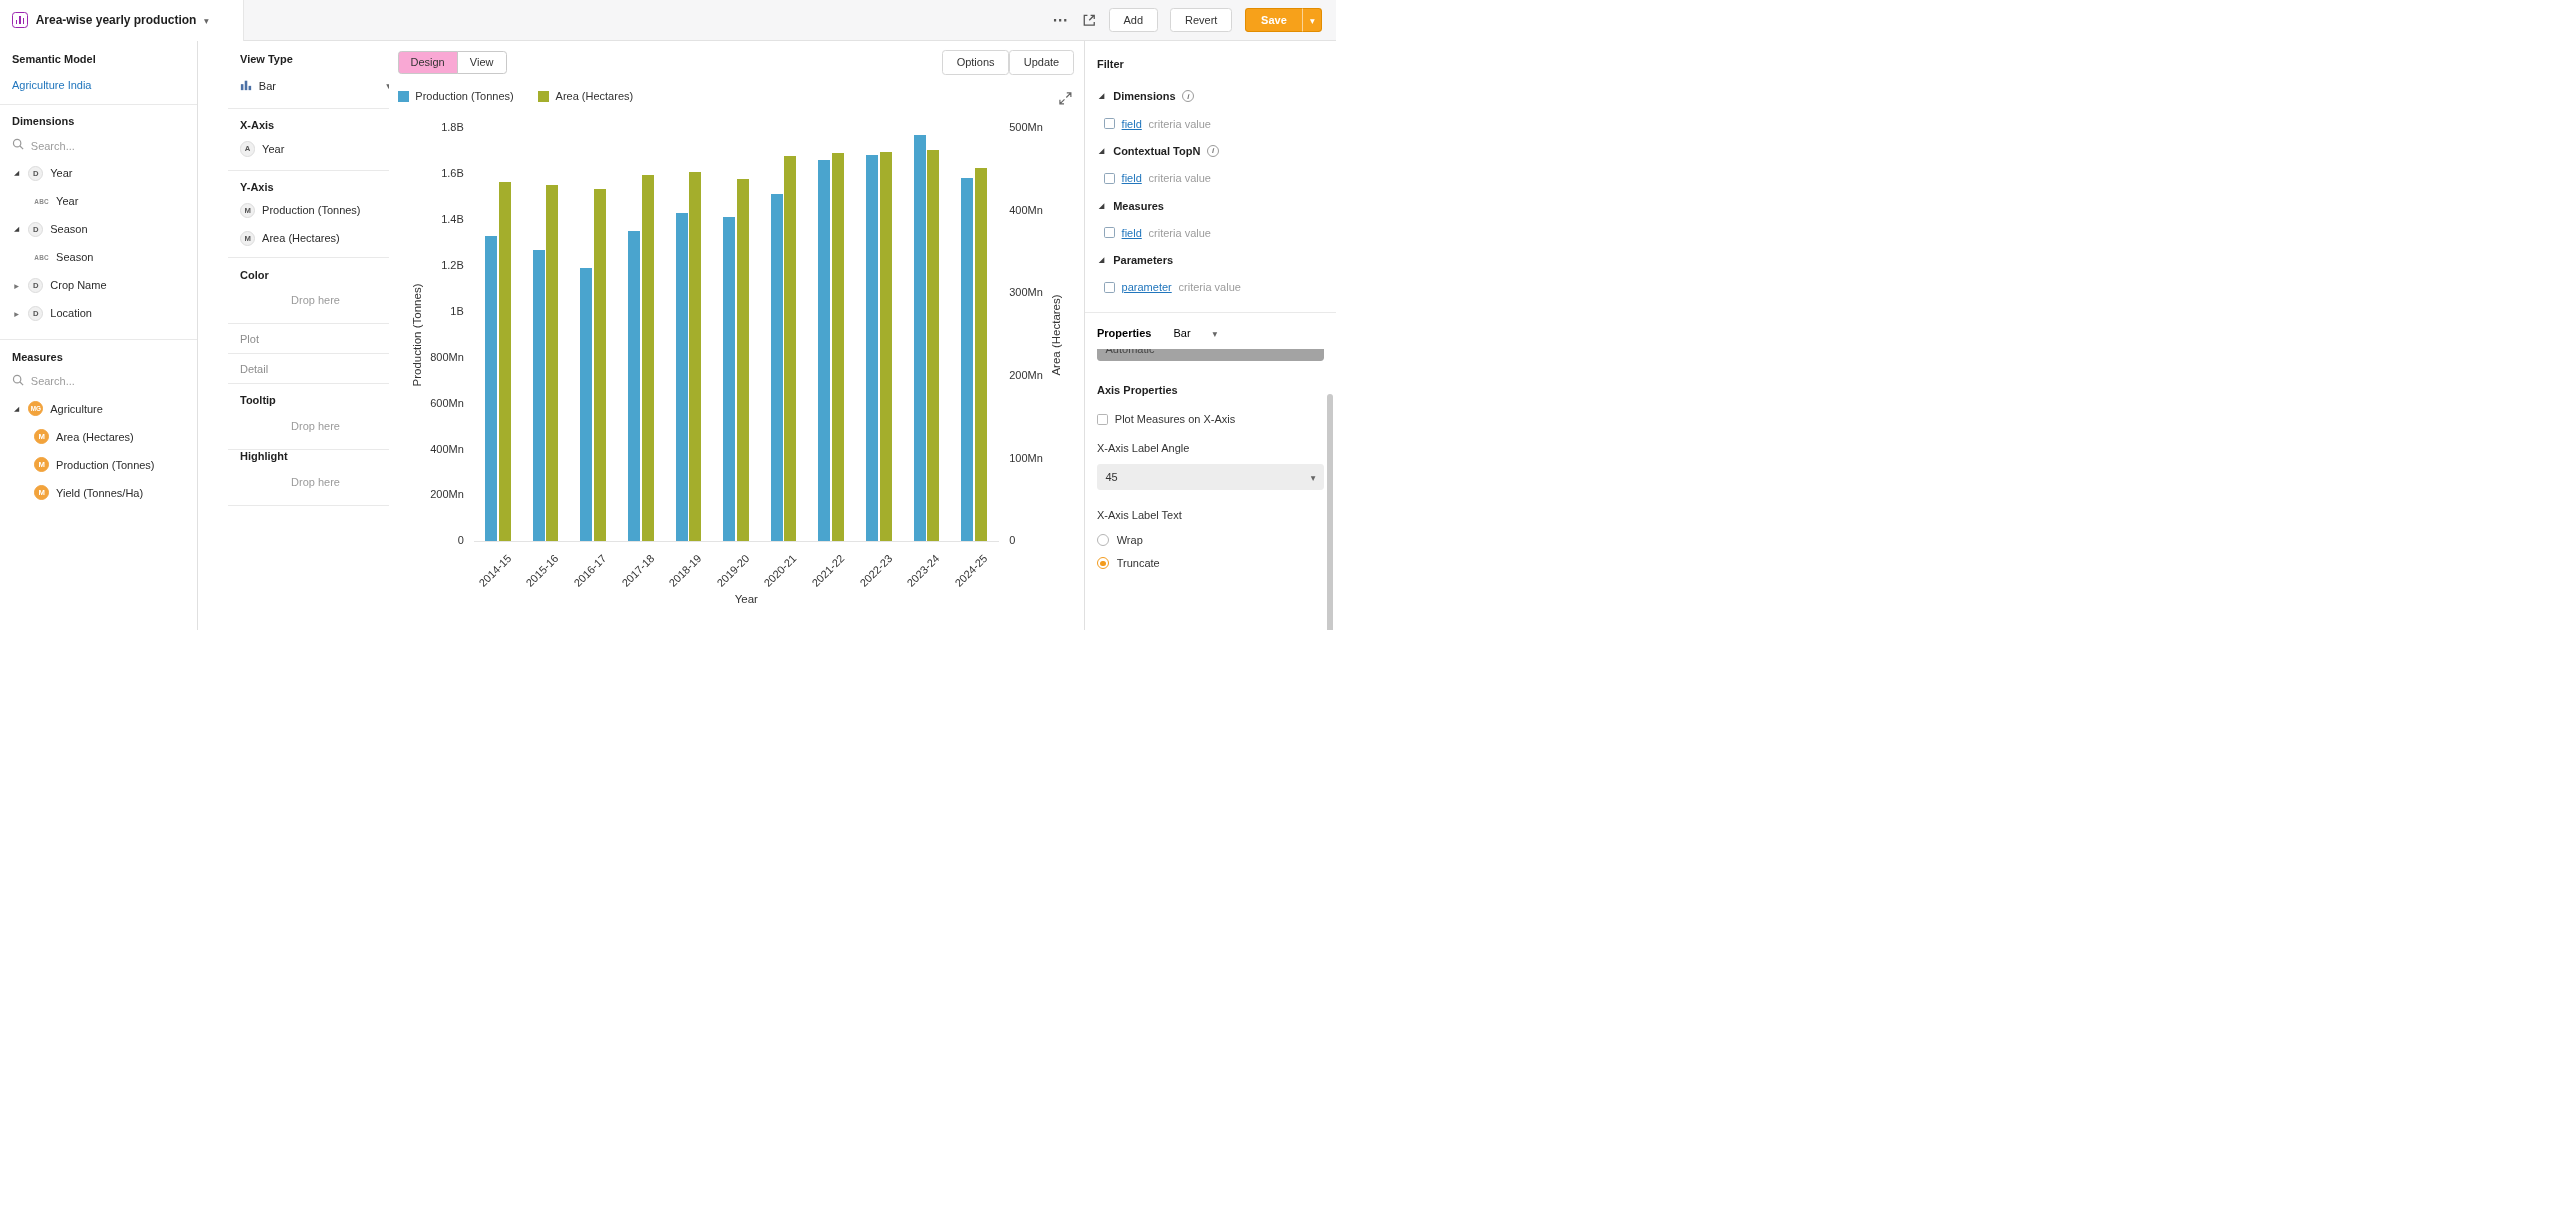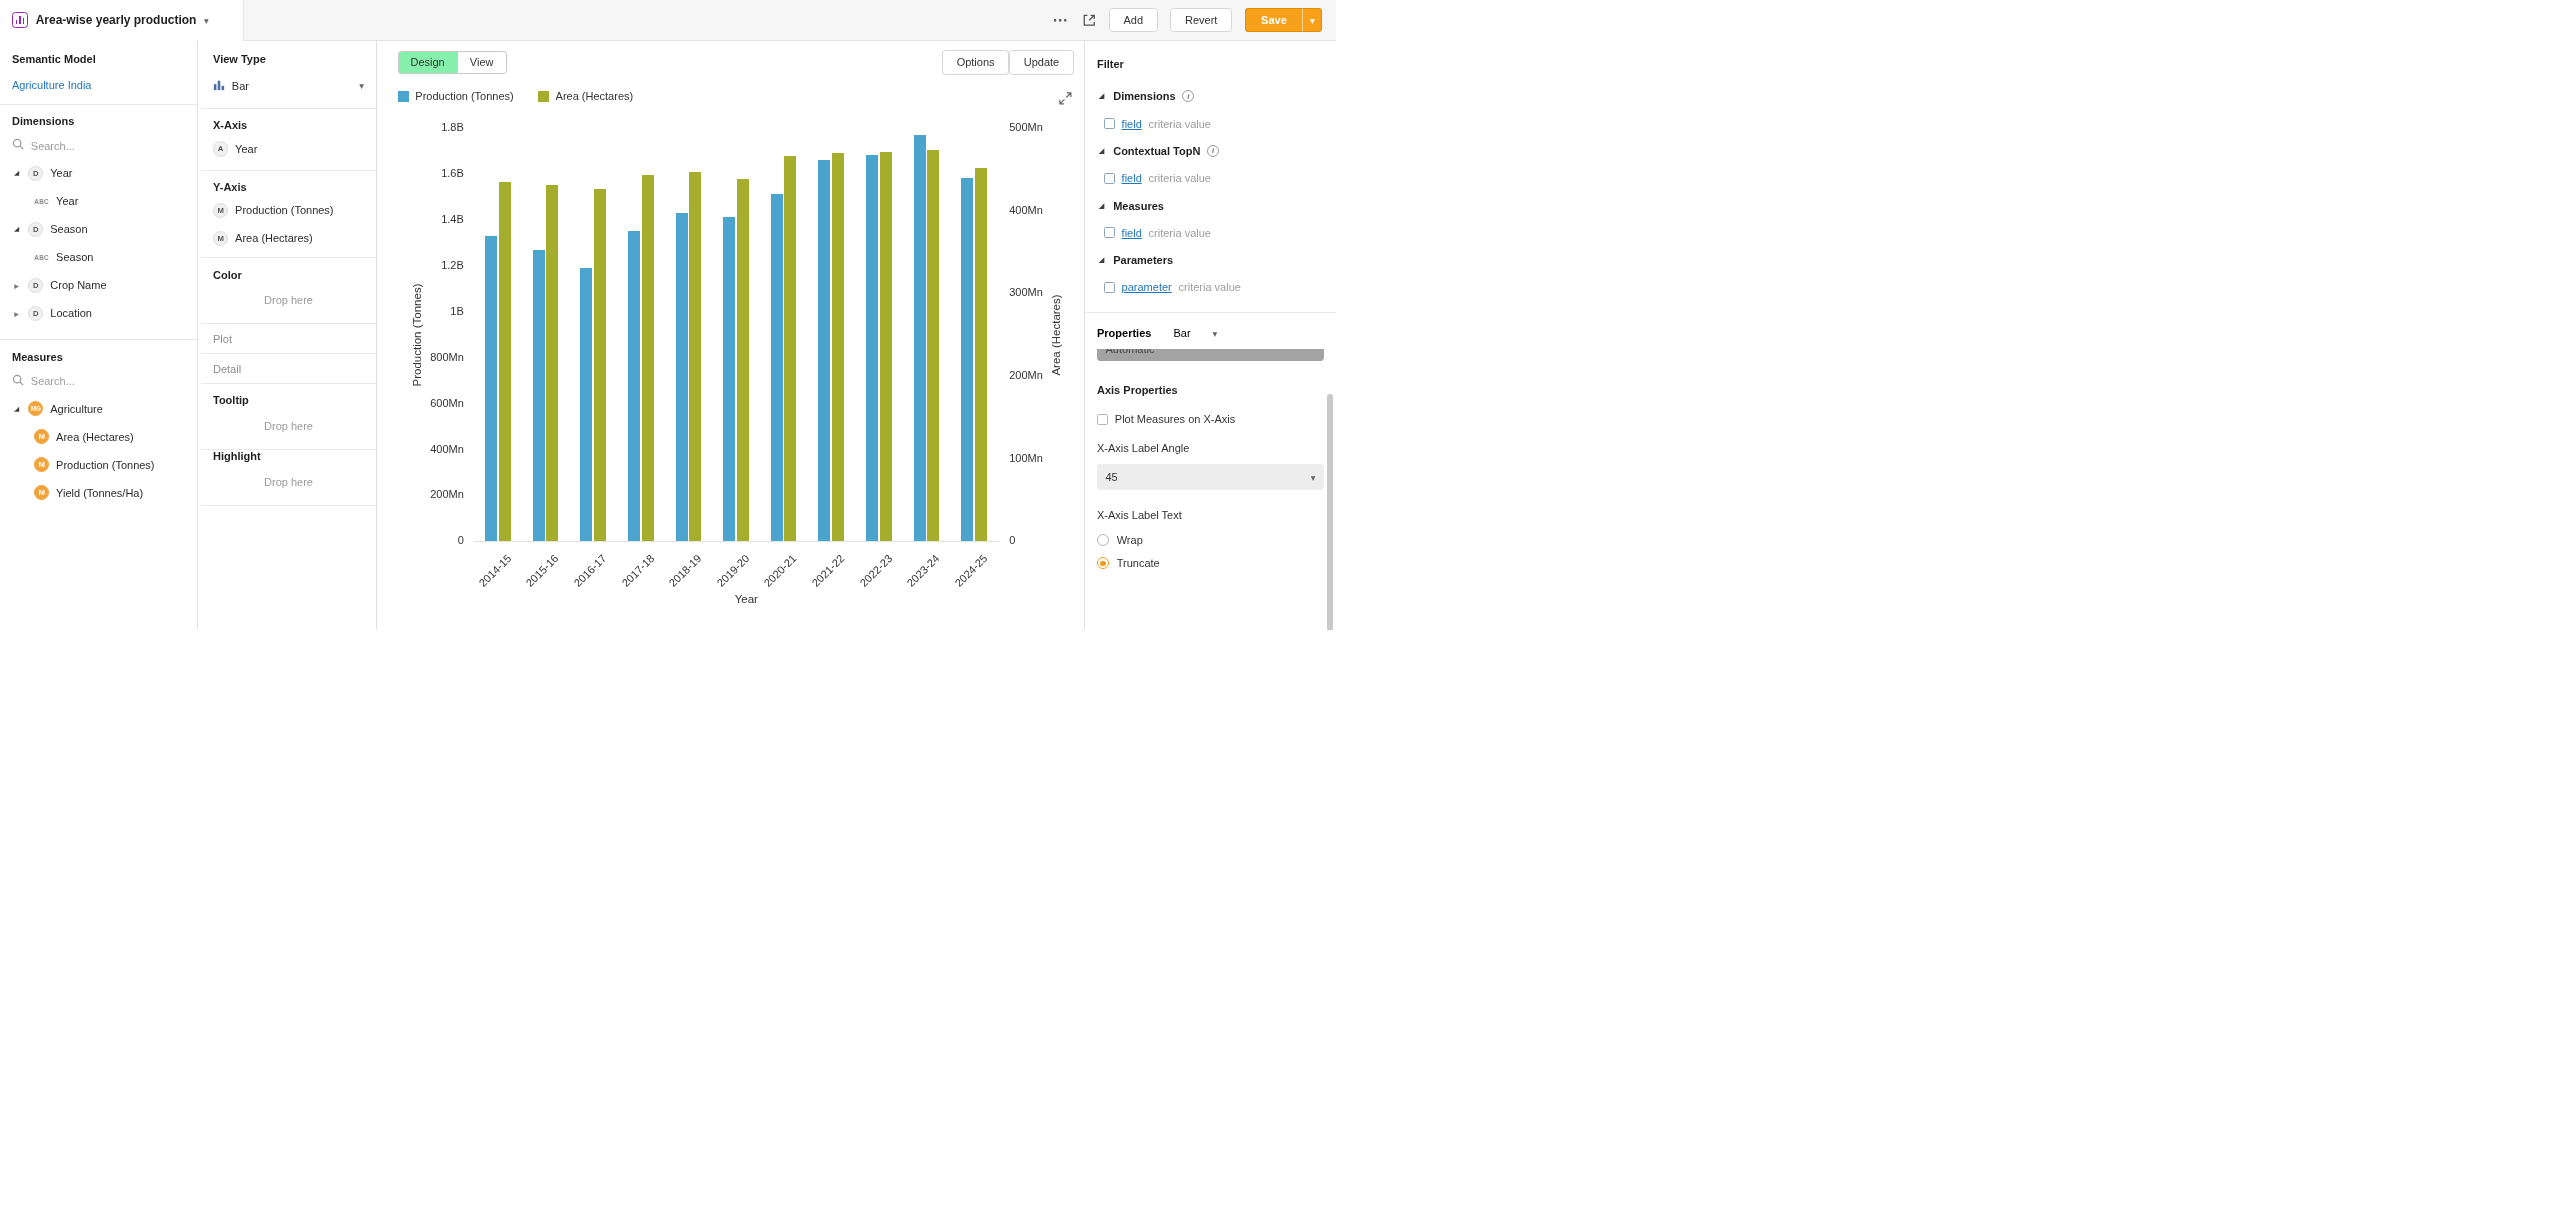--- a/index.html
+++ b/index.html
@@ -15,21 +15,21 @@
   .caret { color:#666; font-size:9.4px; cursor:pointer; }
   .topbar-actions { margin-left:auto; display:flex; align-items:center; gap:12.8px; padding-right:13.6px; }
   .icon-btn { color:#555; font-size:15.3px; line-height:1; cursor:pointer; display:flex; align-items:center; }
   .btn { background:#fff; border:0.9px solid #d6d6d6; border-radius:3.4px; padding:5.1px 13.6px; font-size:11px; color:#333; font-family:inherit; cursor:pointer; white-space:nowrap; }
   .save-split { display:flex; }
   .save-btn { background:#F7A11A; border:0.9px solid #E28C00; border-right:none; color:#fff; font-weight:bold; border-radius:3.4px 0 0 3.4px; padding:5.1px 15.3px; font-size:11px; font-family:inherit; cursor:pointer; }
   .save-caret { background:#F7A11A; border:0.9px solid #E28C00; border-left:0.9px solid rgba(255,255,255,.55); color:#fff; border-radius:0 3.4px 3.4px 0; padding:5.1px 6.8px; font-size:9.4px; cursor:pointer; }
 
   
   .left-panel { position:absolute; top:41px; left:0; bottom:0; width:198px; background:#fff; border-right:0.9px solid #e0e0e0; overflow:hidden; }
-  .shelf-panel { position:absolute; top:41px; left:201px; bottom:0; width:176px; background:#fff; border-right:0.9px solid #e0e0e0; overflow:hidden; }
+  .shelf-panel { position:absolute; top:41px; left:228px; bottom:0; width:176px; background:#fff; border-right:0.9px solid #e0e0e0; overflow:hidden; }
   .canvas { position:absolute; top:41px; left:389px; right:252px; bottom:0; background:#fff; }
   .right-panel { position:absolute; top:41px; right:0; bottom:0; width:252px; background:#fff; border-left:0.9px solid #e0e0e0; overflow:hidden; padding:0; }
 
   .panel-h { font-weight:bold; font-size:11px; color:#1f1f1f; padding:0 12px; }
   .hr { border-top:0.9px solid #e9e9e9; }
   .link { color:#2176bd; font-size:11px; cursor:pointer; }
   .row { display:flex; align-items:center; gap:6.8px; height:28px; padding:0 12px; font-size:11px; color:#2b2b2b; cursor:pointer; }
   .row.child { padding-left:34px; }
   .expander { width:9.4px; flex:0 0 9.4px; font-size:6.8px; color:#3f3f3f; text-align:center; cursor:pointer; }
   .expander.closed { font-size:9.4px; color:#777; }
@@ -41,21 +41,21 @@
   .search-row input::placeholder { color:#9c9c9c; }
 
   .drop { text-align:center; color:#9b9b9b; font-size:11px; padding:13.6px 0 17px; }
   .gray-h { font-size:11px; color:#8d8d8d; padding:0 12px; }
 
   
   .tabs { position:absolute; top:10.2px; left:8.5px; display:flex; }
   .tab { border:0.9px solid #c9c9c9; padding:4.3px 12px; font-size:11px; background:#fff; color:#333; cursor:pointer; }
   .tab:first-child { border-radius:3.4px 0 0 3.4px; }
   .tab:last-child { border-radius:0 3.4px 3.4px 0; margin-left:-0.9px; }
-  .tab.active { background:#86efac; }
+  .tab.active { background:#f9a8d4; }
   .canvas-actions { position:absolute; top:9.4px; right:10.2px; display:flex; gap:0; }
   .legend { position:absolute; top:49px; left:8.5px; display:flex; gap:24px; }
   .legend-item { display:flex; align-items:center; gap:6.8px; font-size:11px; color:#333; }
   .swatch { width:11px; height:11px; flex:0 0 11px; }
   .expand-icon { position:absolute; top:51px; right:12px; cursor:pointer; }
 
   
   .chart-region { position:absolute; left:0; right:0; top:77px; bottom:0; }
   #plot { position:absolute; left:85px; right:85px; top:10.2px; bottom:88px; border-bottom:0.9px solid #e3e3e3; }
   .bar { position:absolute; bottom:0; }

